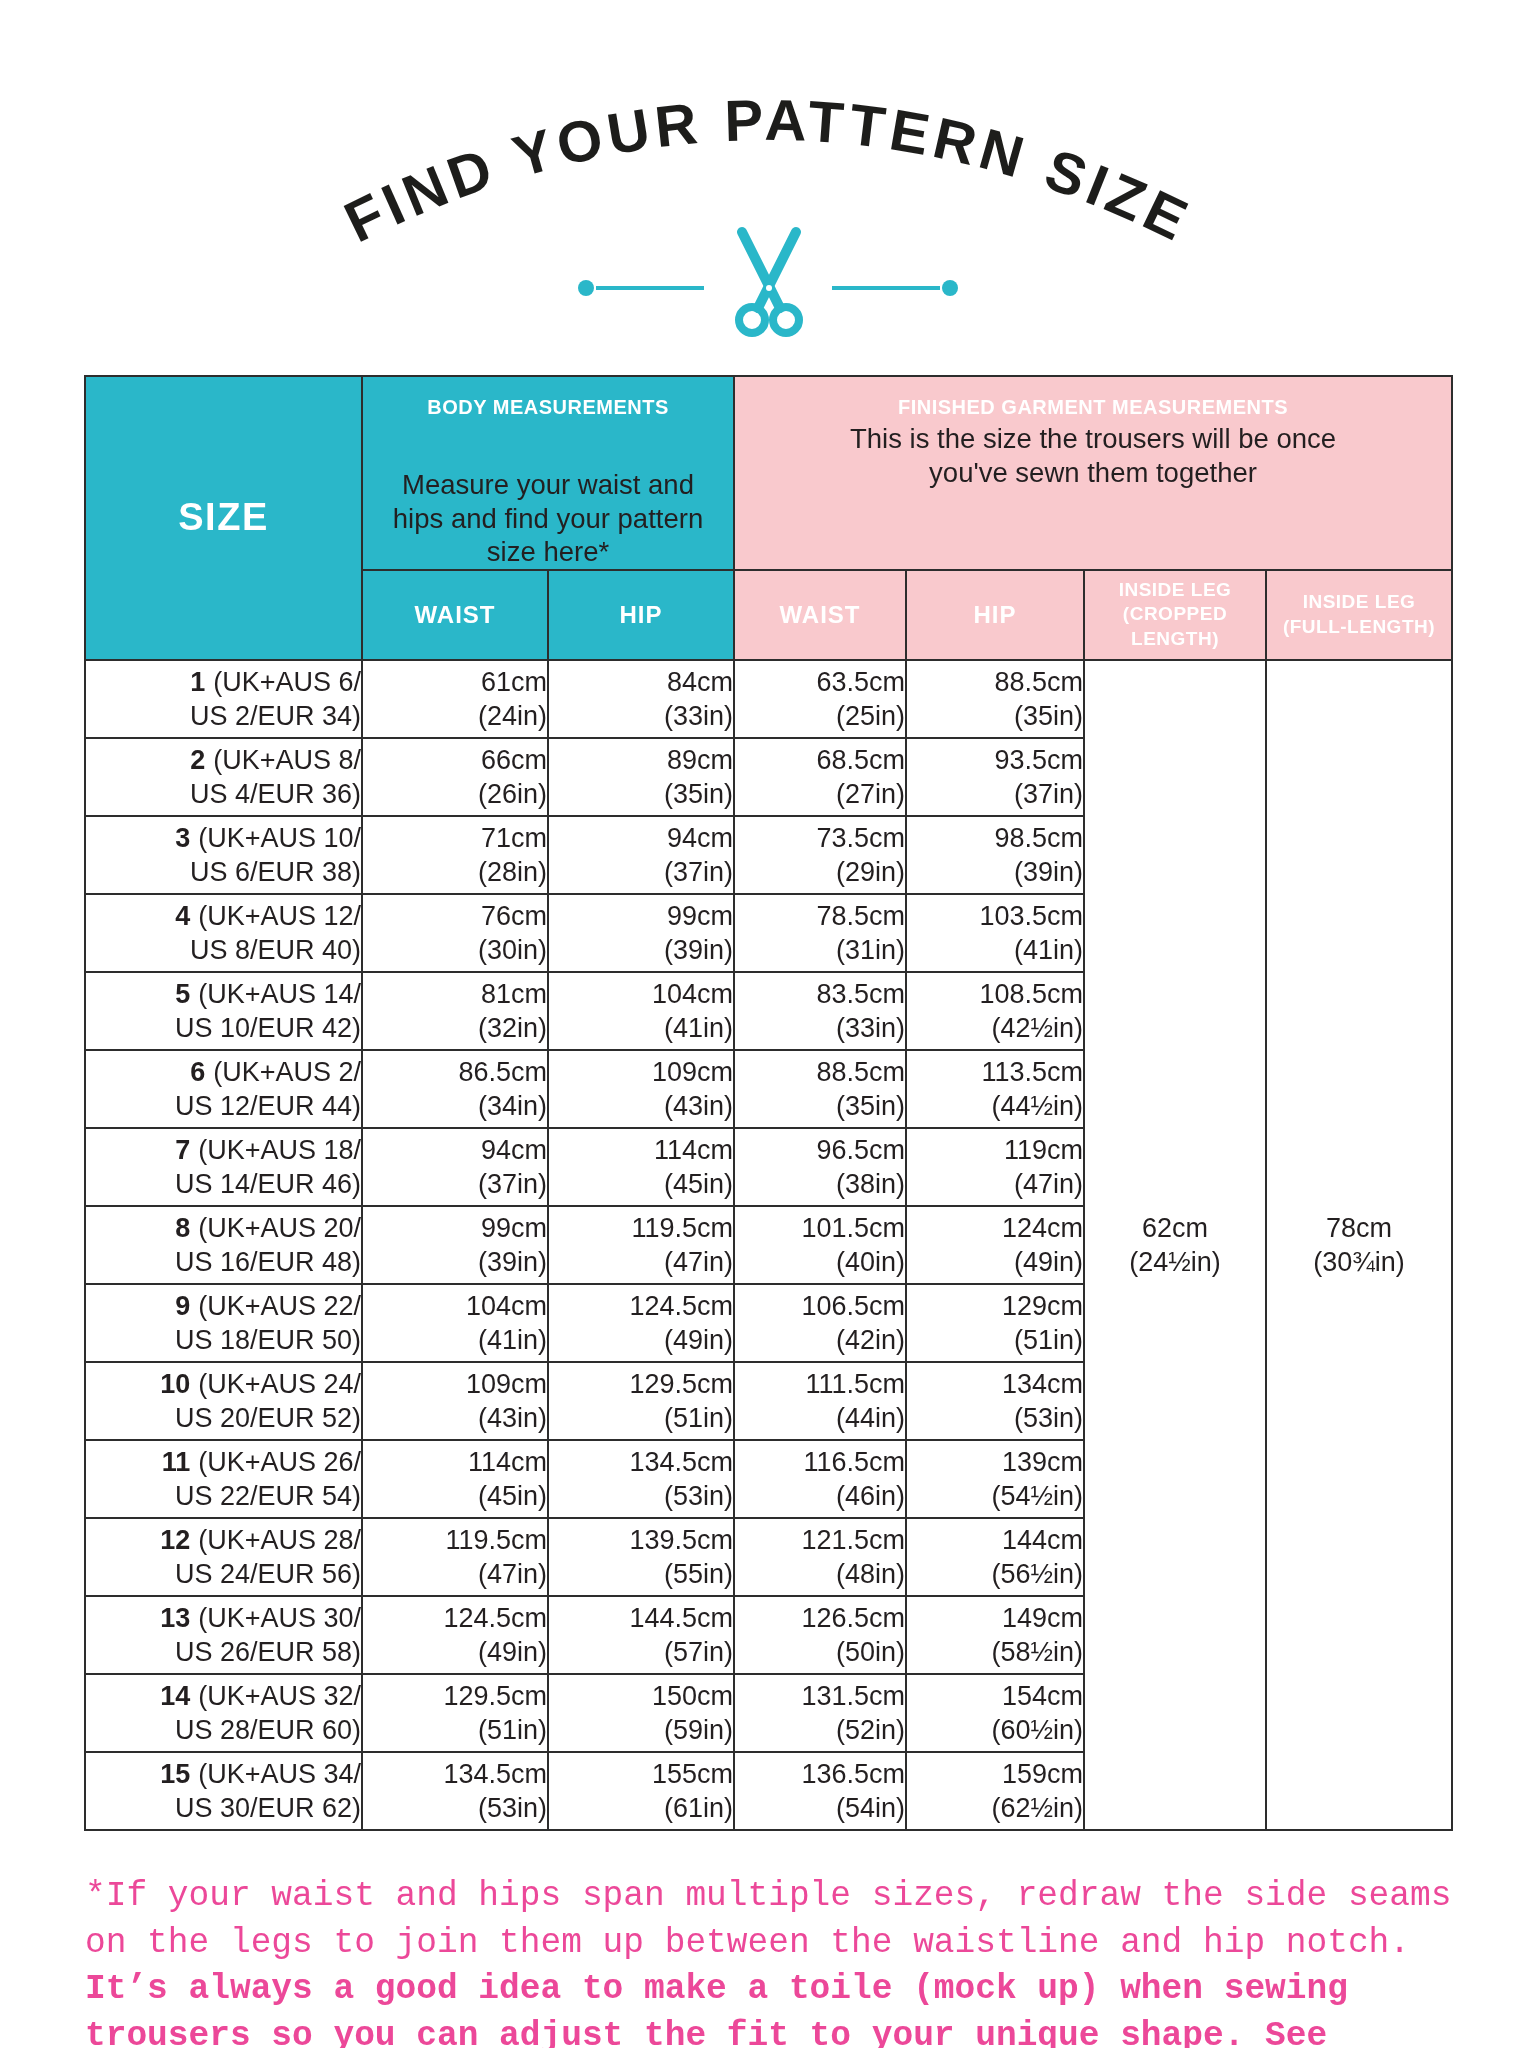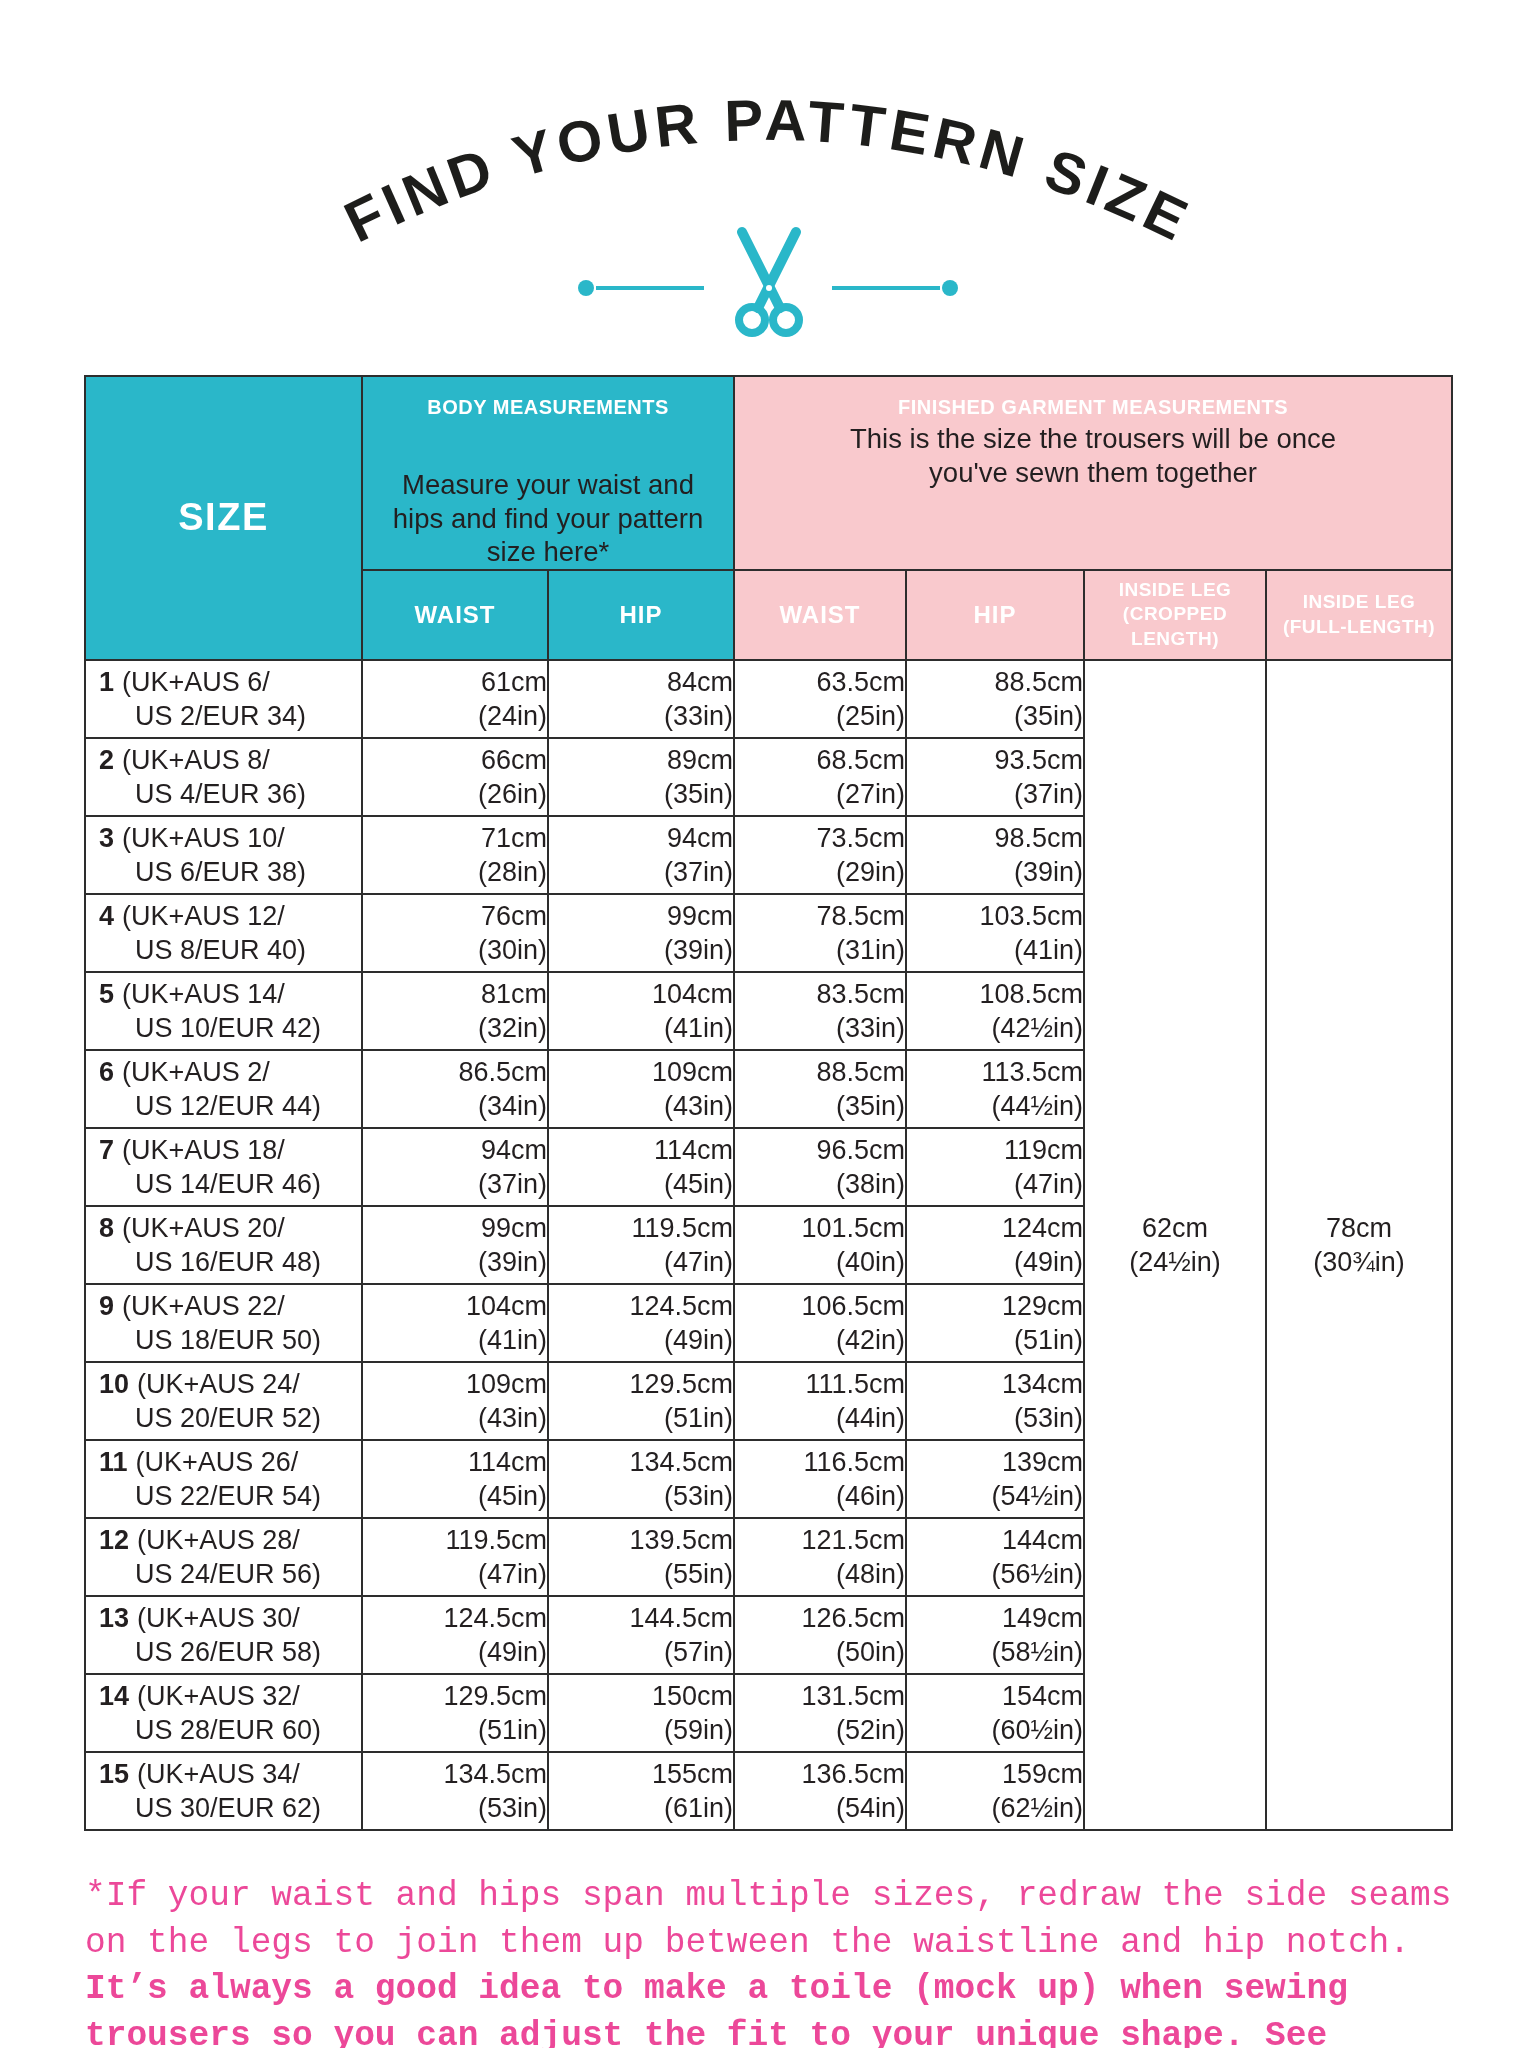--- a/index.html
+++ b/index.html
@@ -26,21 +26,21 @@
   .th-pink{background:var(--pink);}
   .size-th{color:#fff;font-size:38px;font-weight:bold;letter-spacing:1.5px;vertical-align:middle !important;padding-top:0 !important;}
   .group-title{color:#fff;font-size:20px;font-weight:bold;letter-spacing:.5px;line-height:1.25;}
   .group-sub{color:var(--ink);font-size:27.5px;font-weight:normal;line-height:1.22;margin:2px auto 0;}
   .group-sub.body{max-width:348px;margin-top:48px;}
   .group-sub.fin{max-width:505px;}
   .col-th{color:#fff;font-size:24px;font-weight:bold;letter-spacing:1px;}
   .col-th.small{font-size:19px;line-height:1.3;padding:0 12px;letter-spacing:.5px;}
   tbody td{height:78px;background:#fff;}
   td.m{text-align:right;font-size:27px;line-height:34px;}
-  td.size-cell{text-align:left;font-size:27px;line-height:34px;padding-left:13px;}
+  td.size-cell{text-align:right;font-size:27px;line-height:34px;padding-left:13px;}
   td.size-cell .num{font-weight:bold;margin-right:8px;}
   td.size-cell .sl2{padding-left:36px;}
   td.il{text-align:center;font-size:27px;line-height:34px;vertical-align:middle;}
   .footnote{
     width:1367px;margin:42px auto 0;
     font-size:34.5px;line-height:1.36;color:#ec4899;font-family:Liberation Mono, monospace;
   }
   .footnote b{font-weight:bold;}
 </style>
 </head>

